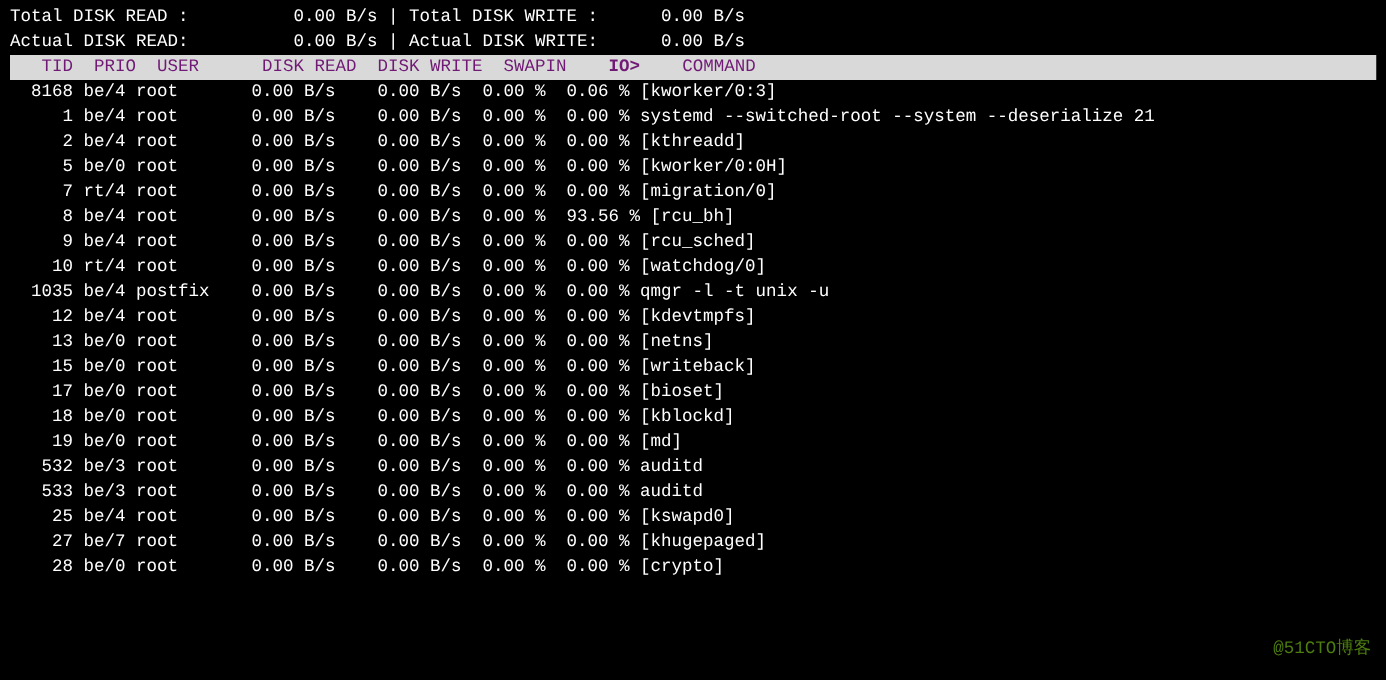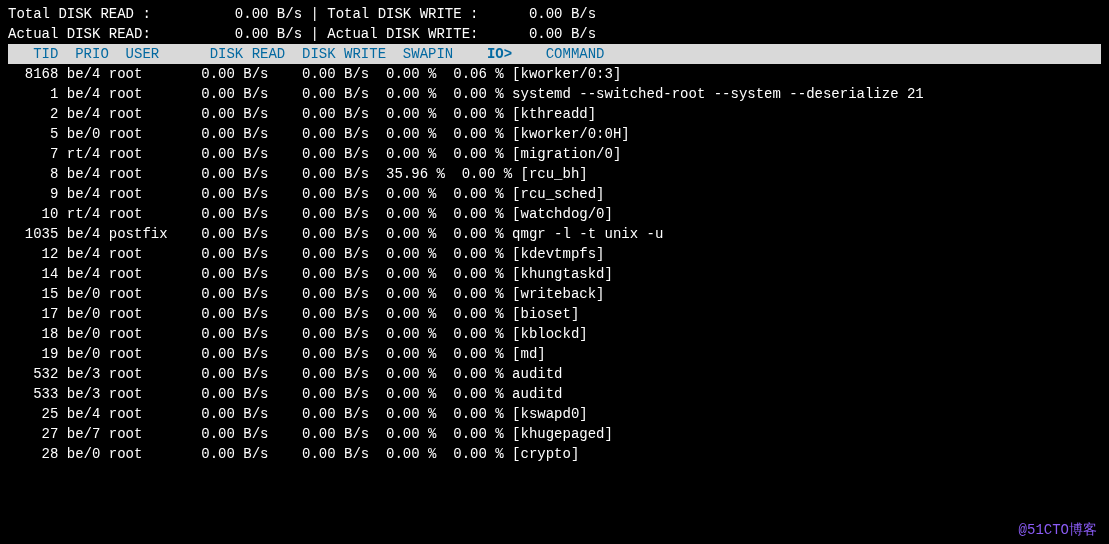--- a/index.html
+++ b/index.html
@@ -1,40 +1,40 @@
 <!DOCTYPE html>
 <html><head>
 <meta charset="utf-8">
 <style>
   html,body{margin:0;padding:0;background:#000;color:#fff;font-family:Consolas,"Courier New",monospace;font-size:14px;line-height:20px}
   .screen{width:1109px;height:544px;background:#000;position:relative;overflow:hidden;padding:4px 8px;box-sizing:border-box}
   .row{white-space:pre}
-  .hdr{background:#d9d9d9;color:#0369a1}
+  .hdr{background:#d9d9d9;color:#701a75}
   .sort{font-weight:bold}
-  .watermark{position:absolute;right:12px;bottom:4px;color:#8b5cf6;font-size:14px}
+  .watermark{position:absolute;right:12px;bottom:15px;color:#4d7c0f;font-size:14px}
 </style>
 </head>
 <body>
 <div class="screen">
 
 <div id="out">
       <div class="row">Total DISK READ :          0.00 B/s | Total DISK WRITE :      0.00 B/s</div>
       <div class="row">Actual DISK READ:          0.00 B/s | Actual DISK WRITE:      0.00 B/s</div>
       <div class="row hdr">   TID  PRIO  USER      DISK READ  DISK WRITE  SWAPIN    <span class="sort">IO&gt;</span>    COMMAND                                                                         </div>
       <div class="row">  8168 be/4 root       0.00 B/s    0.00 B/s  0.00 %  0.06 % [kworker/0:3]</div>
       <div class="row">     1 be/4 root       0.00 B/s    0.00 B/s  0.00 %  0.00 % systemd --switched-root --system --deserialize 21</div>
       <div class="row">     2 be/4 root       0.00 B/s    0.00 B/s  0.00 %  0.00 % [kthreadd]</div>
       <div class="row">     5 be/0 root       0.00 B/s    0.00 B/s  0.00 %  0.00 % [kworker/0:0H]</div>
       <div class="row">     7 rt/4 root       0.00 B/s    0.00 B/s  0.00 %  0.00 % [migration/0]</div>
-      <div class="row">     8 be/4 root       0.00 B/s    0.00 B/s  35.96 %  0.00 % [rcu_bh]</div>
+      <div class="row">     8 be/4 root       0.00 B/s    0.00 B/s  0.00 %  93.56 % [rcu_bh]</div>
       <div class="row">     9 be/4 root       0.00 B/s    0.00 B/s  0.00 %  0.00 % [rcu_sched]</div>
       <div class="row">    10 rt/4 root       0.00 B/s    0.00 B/s  0.00 %  0.00 % [watchdog/0]</div>
       <div class="row">  1035 be/4 postfix    0.00 B/s    0.00 B/s  0.00 %  0.00 % qmgr -l -t unix -u</div>
       <div class="row">    12 be/4 root       0.00 B/s    0.00 B/s  0.00 %  0.00 % [kdevtmpfs]</div>
-      <div class="row">    14 be/4 root       0.00 B/s    0.00 B/s  0.00 %  0.00 % [khungtaskd]</div>
+      <div class="row">    13 be/0 root       0.00 B/s    0.00 B/s  0.00 %  0.00 % [netns]</div>
       <div class="row">    15 be/0 root       0.00 B/s    0.00 B/s  0.00 %  0.00 % [writeback]</div>
       <div class="row">    17 be/0 root       0.00 B/s    0.00 B/s  0.00 %  0.00 % [bioset]</div>
       <div class="row">    18 be/0 root       0.00 B/s    0.00 B/s  0.00 %  0.00 % [kblockd]</div>
       <div class="row">    19 be/0 root       0.00 B/s    0.00 B/s  0.00 %  0.00 % [md]</div>
       <div class="row">   532 be/3 root       0.00 B/s    0.00 B/s  0.00 %  0.00 % auditd</div>
       <div class="row">   533 be/3 root       0.00 B/s    0.00 B/s  0.00 %  0.00 % auditd</div>
       <div class="row">    25 be/4 root       0.00 B/s    0.00 B/s  0.00 %  0.00 % [kswapd0]</div>
       <div class="row">    27 be/7 root       0.00 B/s    0.00 B/s  0.00 %  0.00 % [khugepaged]</div>
       <div class="row">    28 be/0 root       0.00 B/s    0.00 B/s  0.00 %  0.00 % [crypto]</div>
     </div>

